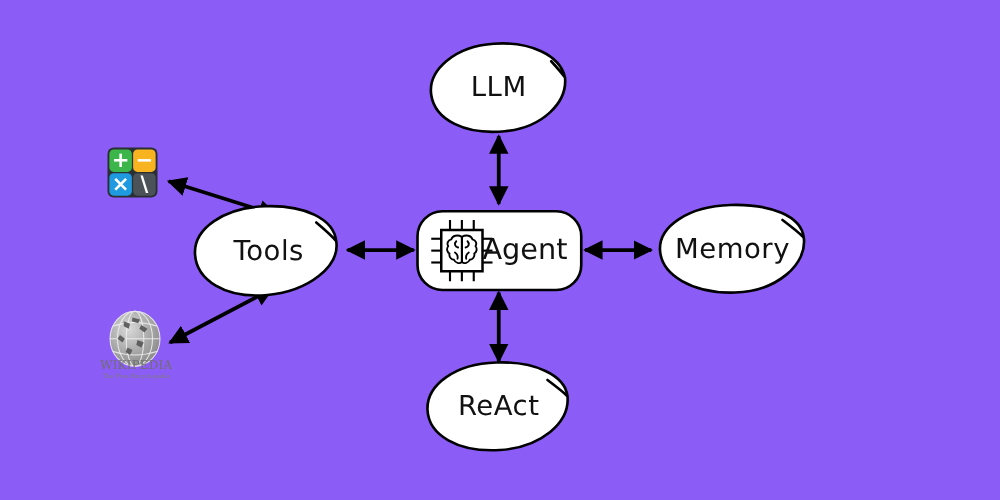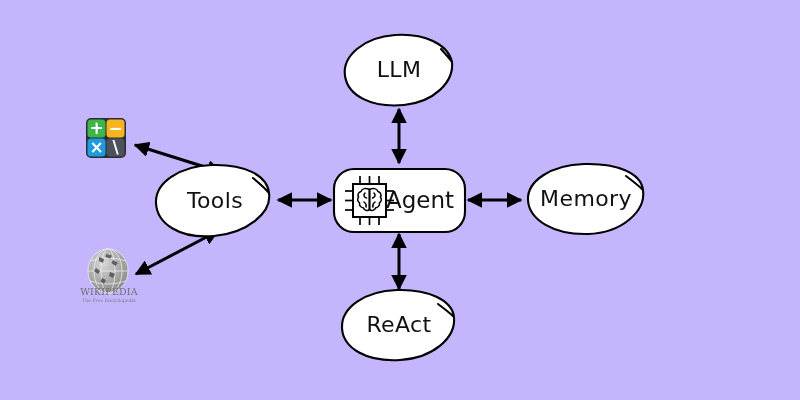--- a/index.html
+++ b/index.html
@@ -4,21 +4,21 @@
 <style>
   html, body {
     margin: 0;
     padding: 0;
     background: #ffffff;
   }
   #canvas {
     position: relative;
     width: 800px;
     height: 400px;
-    background: #c4b5fd;
+    background: #8b5cf6;
     overflow: hidden;
     font-family: "DejaVu Sans", sans-serif;
   }
   #diagram-svg {
     position: absolute;
     left: 0;
     top: 0;
     width: 800px;
     height: 400px;
   }

